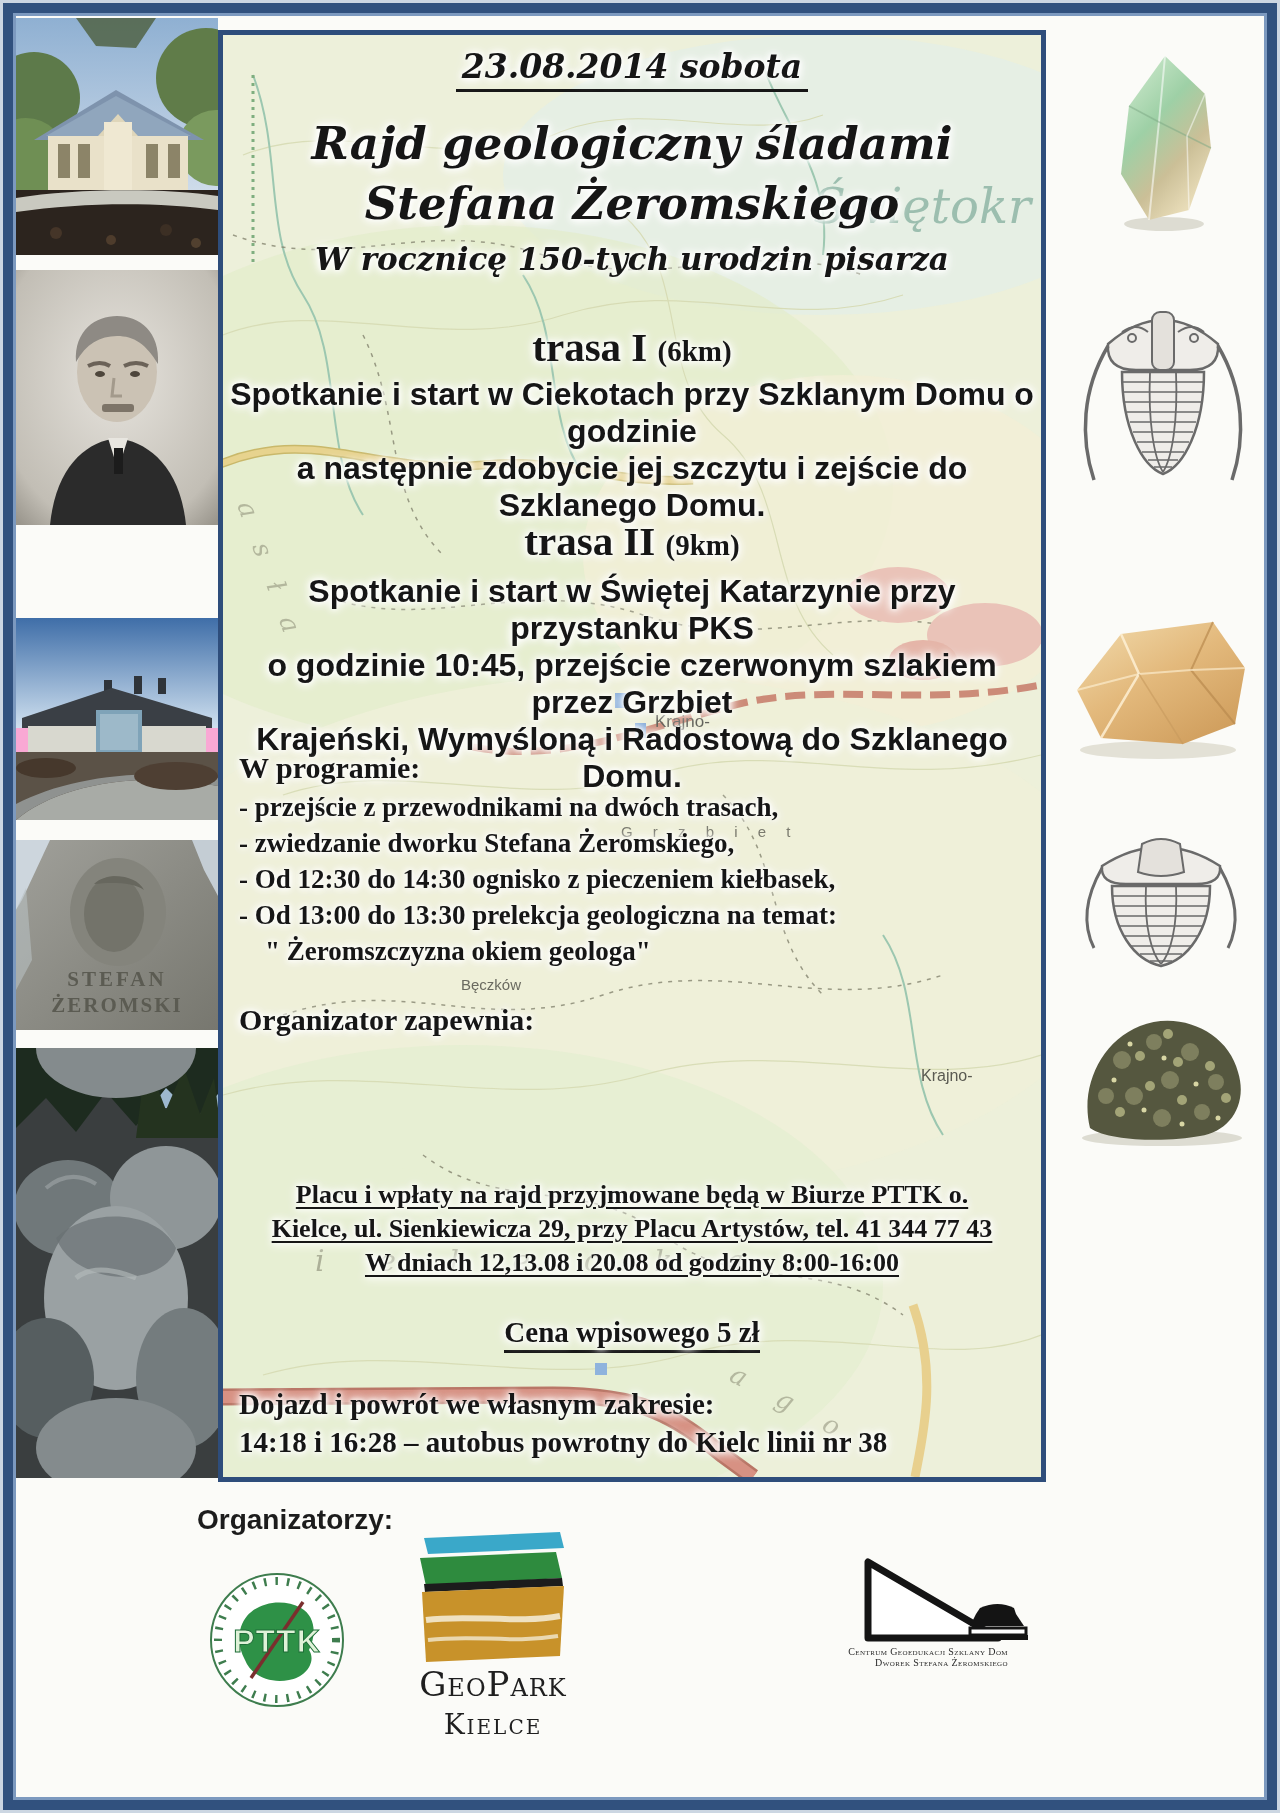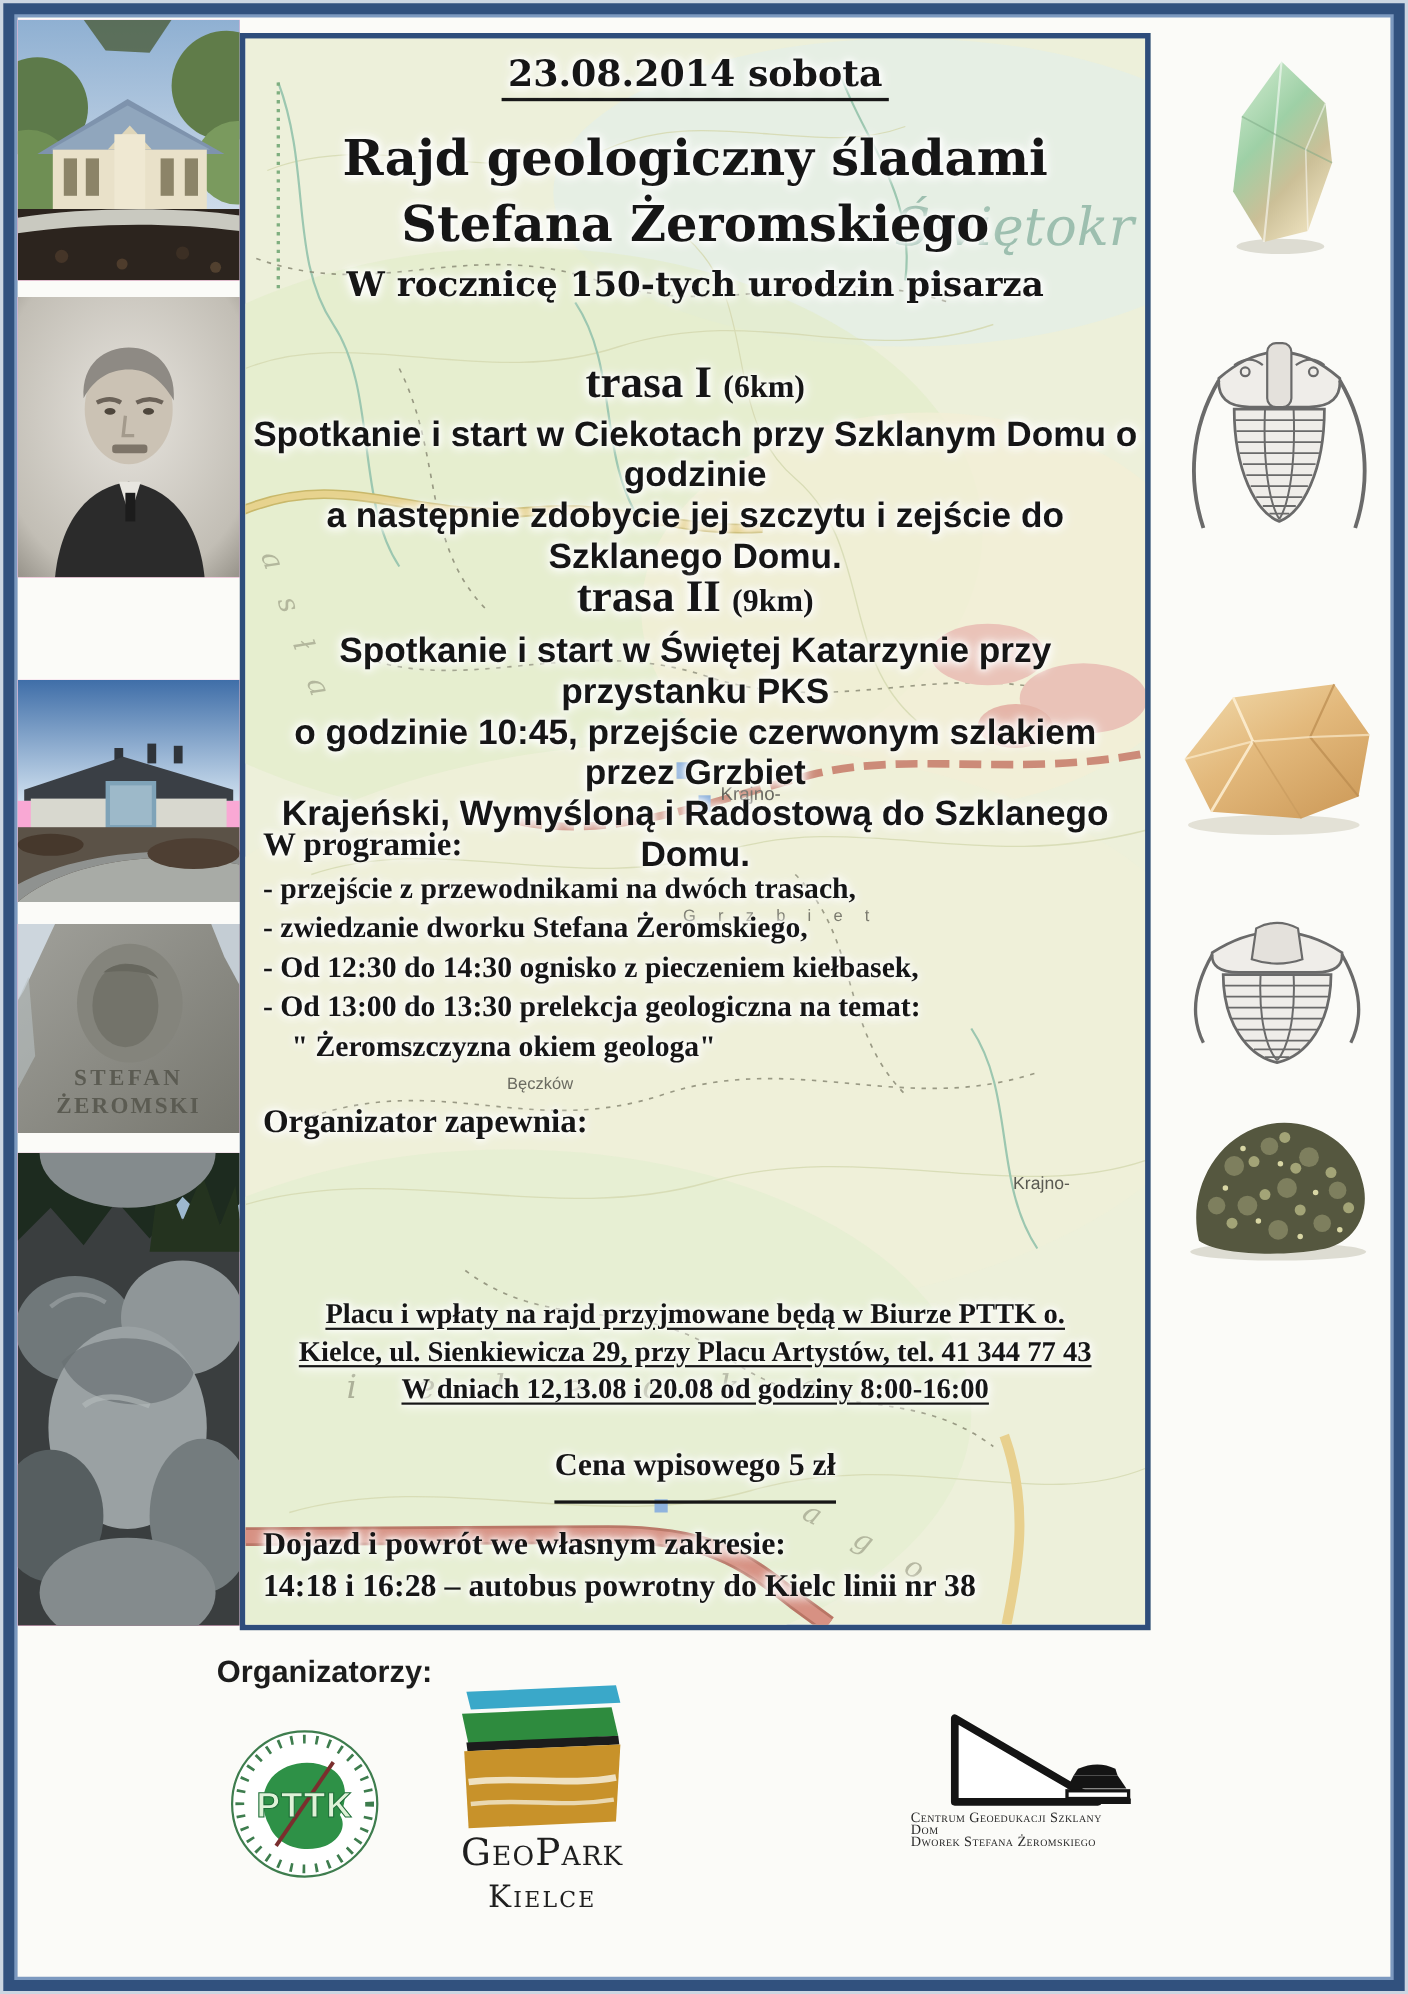--- a/index.html
+++ b/index.html
@@ -13,53 +13,53 @@
   .mapbox{
     position:absolute;left:218px;top:30px;width:828px;height:1452px;
     border:5px solid #2e4d7b;box-sizing:border-box;background:#edf0da;
     box-shadow: inset 0 0 0 2px rgba(255,255,255,.9), inset 0 0 0 4px #5e80ab;
     overflow:hidden;
   }
   .mapbg{position:absolute;left:0;top:0;width:818px;height:1442px;}
   .glow{text-shadow:0 0 4px #fff,0 0 8px #fff,0 1px 10px #fff,0 0 14px rgba(255,255,255,.95);}
   .ctr{position:absolute;left:0;width:818px;text-align:center;color:#161616;}
   .lft{position:absolute;left:16px;color:#161616;text-align:left;}
-  .script{font-family:"DejaVu Serif",serif;font-weight:700;}
+  .script{font-family:"DejaVu Serif",serif;font-style:italic;font-weight:700;}
   .serifb{font-family:"Liberation Serif",serif;font-weight:700;}
   .sansb{font-family:"Liberation Sans",sans-serif;font-weight:700;}
   .date{top:12px;font-size:33px;}
   .date span{display:inline-block;border-bottom:3px solid #161616;padding:0 6px 3px 6px;}
   .title1{top:82px;font-size:45px;}
   .title2{top:142px;font-size:45px;}
   .subtitle{top:206px;font-size:31px;}
   .trasa{font-family:"Liberation Serif",serif;font-weight:700;font-size:41px;}
   .trasa .dist{font-size:29px;}
   .t1{top:288px;} .t2{top:482px;}
   .routebody{font-size:32px;line-height:37px;}
   .r1{top:341px;} .r2{top:538px;}
   .blockhead{font-size:30px;}
   .ph{top:716px;} .plist{top:754px;font-size:27px;line-height:36px;}
   .oh{top:968px;} .olist{top:999px;font-size:27px;line-height:38px;}
   .pquote{padding-left:26px;}
   .reg{top:1143px;font-size:26px;line-height:34px;text-decoration:underline;text-underline-offset:4px;}
   .price{top:1281px;font-size:29px;}
-  .price span{display:inline-block;border-bottom:3px solid #161616;padding-bottom:15px;}
+  .price span{display:inline-block;border-bottom:3px solid #161616;padding-bottom:1px;}
   .transport{top:1350px;font-size:29px;line-height:38px;}
   
   .photo{position:absolute;left:16px;width:202px;overflow:hidden;background:#f9a8d4;}
   
   .mineral{position:absolute;}
   
   .orglabel{position:absolute;left:197px;top:1504px;font-size:28px;font-weight:700;color:#1c1c1c;}
   .geopark-name{position:absolute;left:398px;top:1664px;width:190px;text-align:center;
     font-family:"DejaVu Serif",serif;font-variant:small-caps;font-size:34px;color:#1f1f1f;letter-spacing:1px;}
   .geopark-city{position:absolute;left:398px;top:1708px;width:190px;text-align:center;
     font-family:"DejaVu Serif",serif;font-variant:small-caps;font-size:28px;color:#1f1f1f;letter-spacing:2px;}
-  .centrum-caption{position:absolute;left:828px;top:1646px;width:200px;text-align:left;
-    font-family:"Liberation Serif",serif;font-variant:small-caps;font-size:13px;line-height:11px;color:#2a2a2a;letter-spacing:.4px;}
+  .centrum-caption{position:absolute;left:808px;top:1646px;width:200px;text-align:right;
+    font-family:"Liberation Serif",serif;font-variant:small-caps;font-size:10px;line-height:11px;color:#2a2a2a;letter-spacing:.4px;}
 </style>
 </head>
 <body>
 
 <div class="poster">
 
   <div class="photo" style="top:18px;height:237px;">
     <svg width="202" height="237" viewBox="0 0 202 237">
       <defs>
         <linearGradient id="sky1" x1="0" y1="0" x2="0" y2="1">

